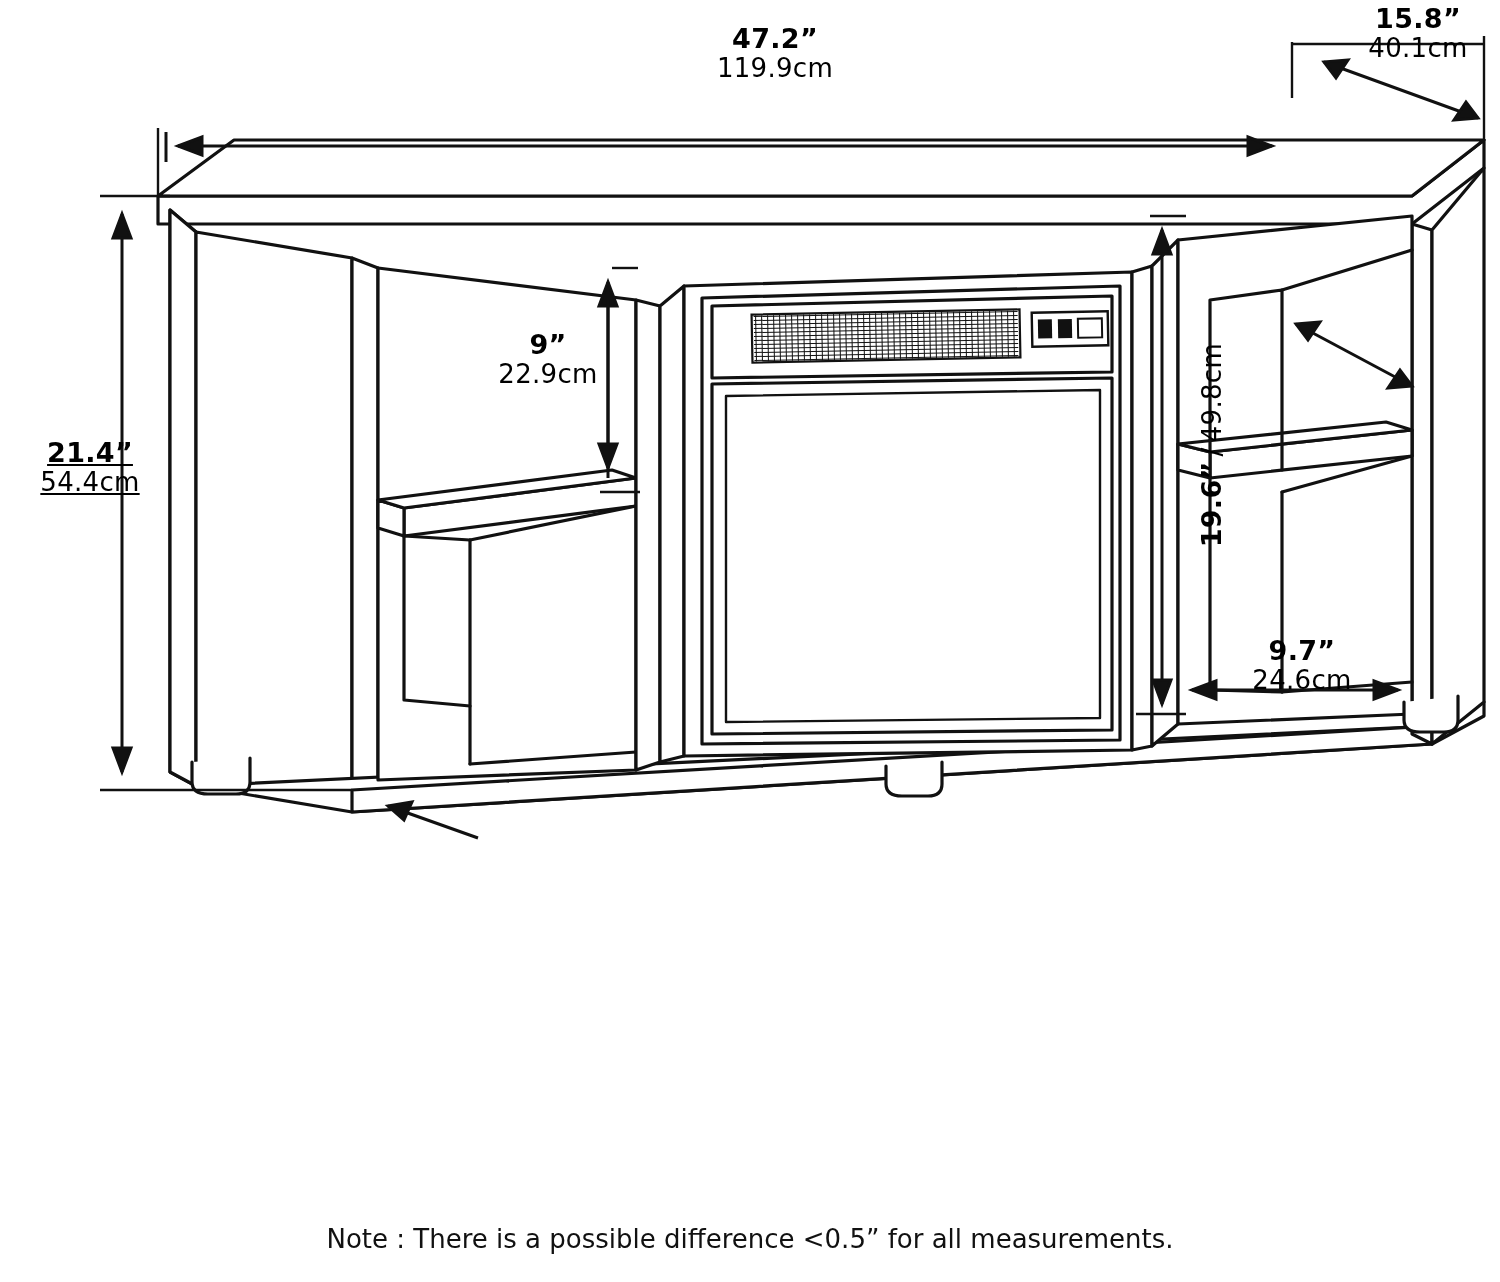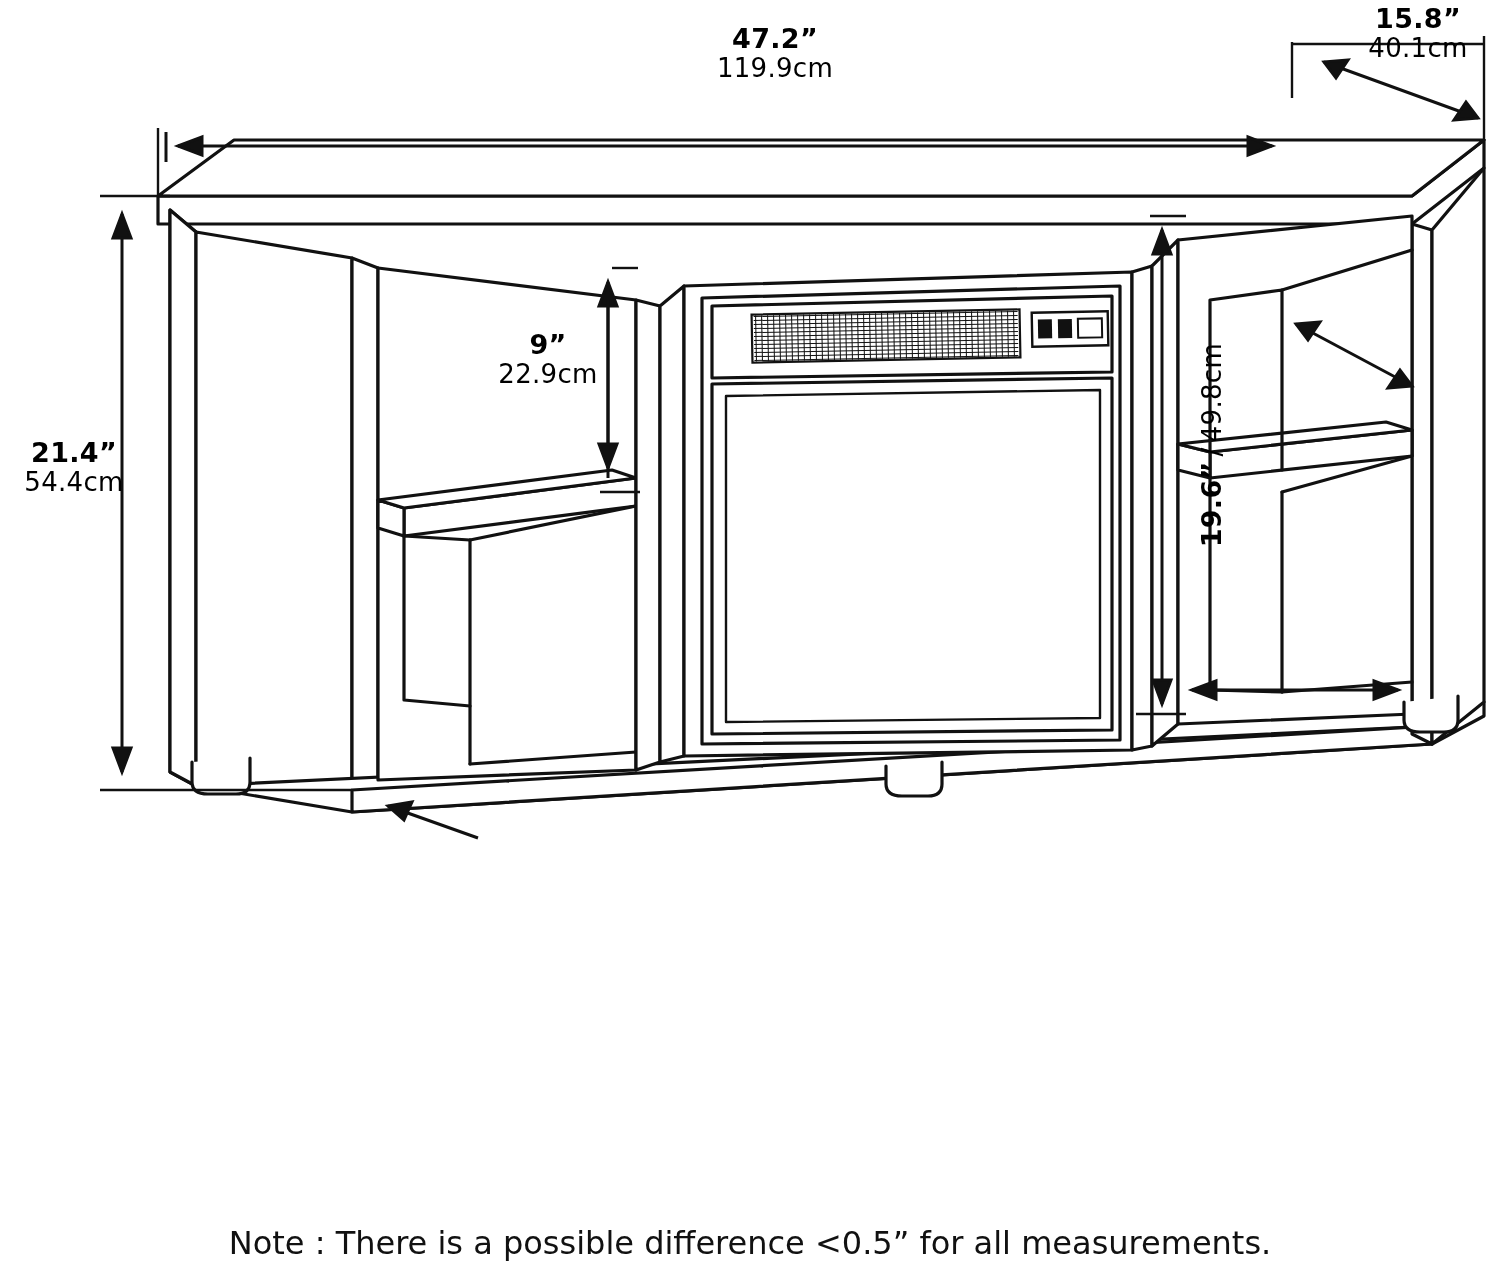--- a/index.html
+++ b/index.html
@@ -46,21 +46,21 @@
   }
   .vert {
     transform: rotate(-90deg);
   }
   .note {
     position: absolute;
     left: 0;
     top: 1224px;
     width: 1500px;
     text-align: center;
-    font-size: 32px;
+    font-size: 26px;
     font-family: "DejaVu Sans", sans-serif;
     color: #111111;
   }
 </style>
 </head>
 <body>
 
 <div id="stage">
 
   <svg id="drawing" viewBox="0 0 1500 1282">
@@ -270,34 +270,38 @@
   <div class="dimlabel" style="left:645px; top:24px; width:260px;">
     <div class="dim-in">47.2”</div>
     <div class="dim-cm">119.9cm</div>
   </div>
 
   <div class="dimlabel" style="left:1328px; top:4px; width:180px;">
     <div class="dim-in">15.8”</div>
     <div class="dim-cm">40.1cm</div>
   </div>
 
-  <div class="dimlabel" style="left:0px; top:438px; width:148px;">
+  <div class="dimlabel" style="left:16px; top:438px; width:148px;text-decoration:underline;">
     <div class="dim-in">21.4”</div>
     <div class="dim-cm">54.4cm</div>
   </div>
 
   <div class="dimlabel" style="left:468px; top:330px; width:160px;">
     <div class="dim-in">9”</div>
     <div class="dim-cm">22.9cm</div>
   </div>
 
   <div class="dimlabel vert" style="left:1062px; top:430px; width:300px;">
     <div class="dim-in" style="display:inline-block;">19.6”</div>
     <span class="dim-cm" style="display:inline-block;"> / </span>
     <div class="dim-cm" style="display:inline-block;">49.8cm</div>
   </div>
 
 
+  <div class="dimlabel" style="left:1212px; top:636px; width:180px;">
+    <div class="dim-in">9.7”</div>
+    <div class="dim-cm">24.6cm</div>
+  </div>
 
 
   <div class="note">Note : There is a possible difference &lt;0.5” for all measurements.</div>
 
 </div>
 
 </body></html>

